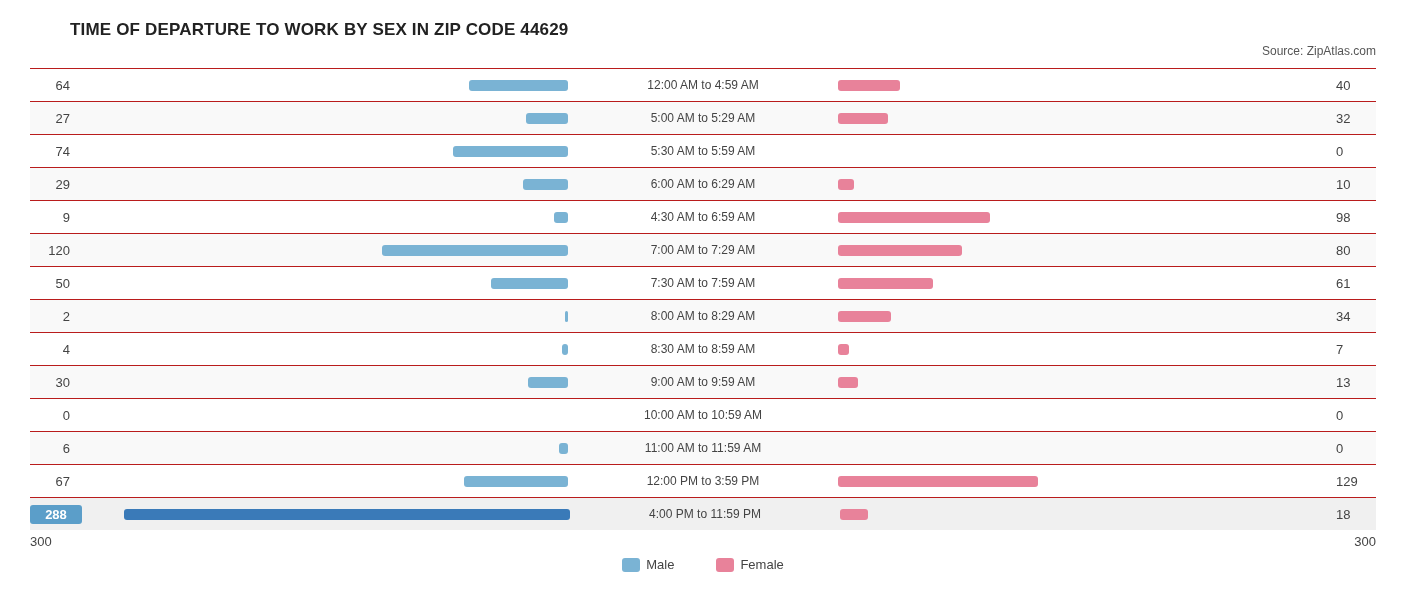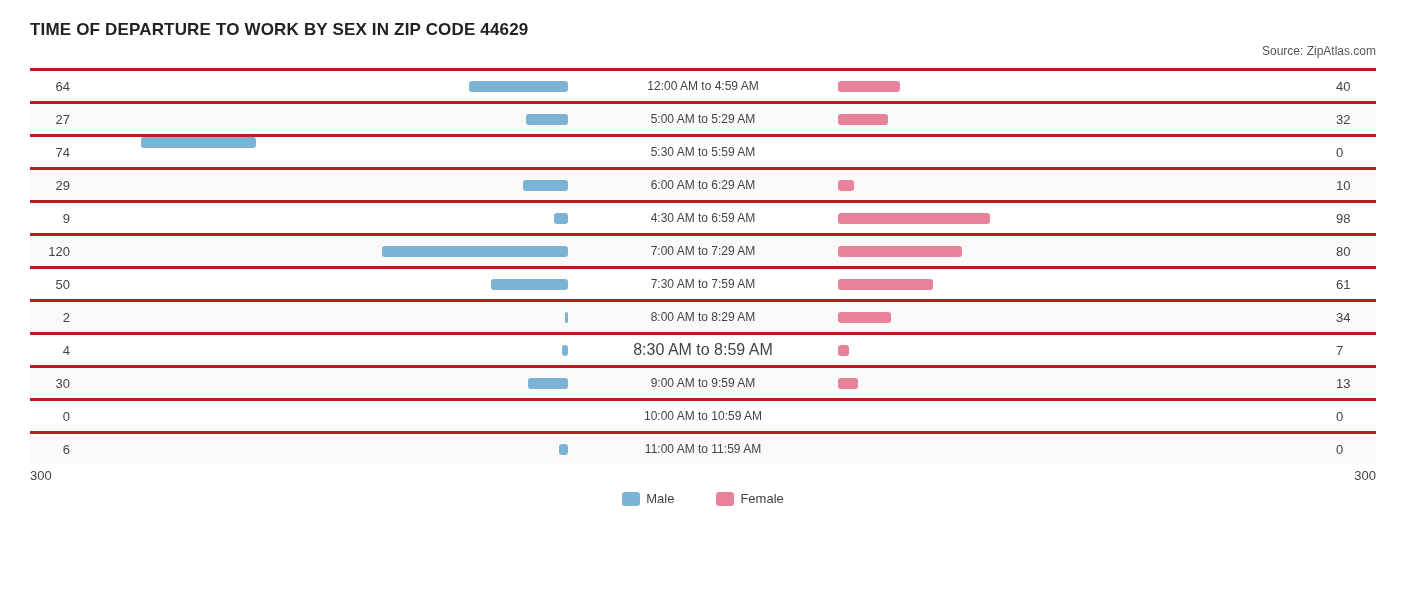--- a/index.html
+++ b/index.html
@@ -9,20 +9,21 @@
       width: 1406px;
       min-height: 594px;
       padding: 20px 30px 30px 30px;
     }
     .chart-title {
       font-size: 17px;
       font-weight: 600;
       color: #222;
       margin-bottom: 4px;
       letter-spacing: 0.01em;
+      margin-left: 40px;
     }
     .source {
       font-size: 12px;
       color: #555;
       text-align: right;
       margin-bottom: 10px;
     }
     .chart-area {
       position: relative;
       width: 100%;
@@ -78,21 +79,21 @@
       transform: translate(-50%, -50%);
       z-index: 5;
       background: transparent;
       text-align: center;
       pointer-events: none;
     }
     .full-row {
       display: flex;
       align-items: center;
       height: 33px;
-      border-top: 3px solid #b91c1c;
+      border-top: 1px solid #b91c1c;
       position: relative;
     }
     
     .legend {
       display: flex;
       justify-content: center;
       gap: 42px;
       margin-top: 8px;
       font-size: 13px;
       color: #444;
@@ -145,21 +146,21 @@
         </div>
         <div style="display: flex; justify-content: flex-start; width: 50%; padding-left: 135px; margin-left: 50%; margin-top: -13px;">
           <div class="bar-female" style="width: 49.6px; height: 11px;"></div>
         </div>
         <div class="center-label" style="position: absolute; left: 50%; top: 50%; transform: translate(-50%, -50%); font-size: 12px; color: rgb(68, 68, 68); white-space: nowrap; z-index: 5;">5:00 AM to 5:29 AM</div>
       </div>
       <div class="right-val">32</div>
     </div>
     <div class="full-row row-bg-white">
       <div class="left-val">74</div>
-      <div class="bars-and-label" style="flex: 1 1 0%; position: relative; display: flex; flex-direction: row; justify-content: center; height: 100%;">
+      <div class="bars-and-label" style="flex: 1 1 0%; position: relative; display: flex; flex-direction: column; justify-content: center; height: 100%;">
         <div style="display: flex; justify-content: flex-end; width: 50%; padding-right: 135px; margin-bottom: 2px;">
           <div class="bar-male" style="width: 114.7px; height: 11px;"></div>
         </div>
         <div style="display: flex; justify-content: flex-start; width: 50%; padding-left: 135px; margin-left: 50%; margin-top: -13px;">
           <div class="bar-female" style="width: 0px; height: 11px;"></div>
         </div>
         <div class="center-label" style="position: absolute; left: 50%; top: 50%; transform: translate(-50%, -50%); font-size: 12px; color: rgb(68, 68, 68); white-space: nowrap; z-index: 5;">5:30 AM to 5:59 AM</div>
       </div>
       <div class="right-val">0</div>
     </div>
@@ -230,21 +231,21 @@
     </div>
     <div class="full-row row-bg-white">
       <div class="left-val">4</div>
       <div class="bars-and-label" style="flex: 1 1 0%; position: relative; display: flex; flex-direction: column; justify-content: center; height: 100%;">
         <div style="display: flex; justify-content: flex-end; width: 50%; padding-right: 135px; margin-bottom: 2px;">
           <div class="bar-male" style="width: 6.2px; height: 11px;"></div>
         </div>
         <div style="display: flex; justify-content: flex-start; width: 50%; padding-left: 135px; margin-left: 50%; margin-top: -13px;">
           <div class="bar-female" style="width: 10.85px; height: 11px;"></div>
         </div>
-        <div class="center-label" style="position: absolute; left: 50%; top: 50%; transform: translate(-50%, -50%); font-size: 16px; color: rgb(68, 68, 68); white-space: nowrap; z-index: 5;">8:30 AM to 8:59 AM</div>
+        <div class="center-label" style="position: absolute; left: 50%; top: 50%; transform: translate(-50%, -50%); font-size: 12px; color: rgb(68, 68, 68); white-space: nowrap; z-index: 5;">8:30 AM to 8:59 AM</div>
       </div>
       <div class="right-val">7</div>
     </div>
     <div class="full-row row-bg-light">
       <div class="left-val">30</div>
       <div class="bars-and-label" style="flex: 1 1 0%; position: relative; display: flex; flex-direction: column; justify-content: center; height: 100%;">
         <div style="display: flex; justify-content: flex-end; width: 50%; padding-right: 135px; margin-bottom: 2px;">
           <div class="bar-male" style="width: 40.3px; height: 11px;"></div>
         </div>
         <div style="display: flex; justify-content: flex-start; width: 50%; padding-left: 135px; margin-left: 50%; margin-top: -13px;">
@@ -272,20 +273,46 @@
       <div class="bars-and-label" style="flex: 1 1 0%; position: relative; display: flex; flex-direction: column; justify-content: center; height: 100%;">
         <div style="display: flex; justify-content: flex-end; width: 50%; padding-right: 135px; margin-bottom: 2px;">
           <div class="bar-male" style="width: 9.3px; height: 11px;"></div>
         </div>
         <div style="display: flex; justify-content: flex-start; width: 50%; padding-left: 135px; margin-left: 50%; margin-top: -13px;">
           <div class="bar-female" style="width: 0px; height: 11px;"></div>
         </div>
         <div class="center-label" style="position: absolute; left: 50%; top: 50%; transform: translate(-50%, -50%); font-size: 12px; color: rgb(68, 68, 68); white-space: nowrap; z-index: 5;">11:00 AM to 11:59 AM</div>
       </div>
       <div class="right-val">0</div>
+    </div>
+    <div class="full-row row-bg-white">
+      <div class="left-val">67</div>
+      <div class="bars-and-label" style="flex: 1 1 0%; position: relative; display: flex; flex-direction: column; justify-content: center; height: 100%;">
+        <div style="display: flex; justify-content: flex-end; width: 50%; padding-right: 135px; margin-bottom: 2px;">
+          <div class="bar-male" style="width: 103.85px; height: 11px;"></div>
+        </div>
+        <div style="display: flex; justify-content: flex-start; width: 50%; padding-left: 135px; margin-left: 50%; margin-top: -13px;">
+          <div class="bar-female" style="width: 199.95px; height: 11px;"></div>
+        </div>
+        <div class="center-label" style="position: absolute; left: 50%; top: 50%; transform: translate(-50%, -50%); font-size: 12px; color: rgb(68, 68, 68); white-space: nowrap; z-index: 5;">12:00 PM to 3:59 PM</div>
+      </div>
+      <div class="right-val">129</div>
+    </div>
+    <div class="full-row row-bg-light" style="background: rgb(240, 240, 240);">
+      <div class="left-val" style="background: rgb(91, 158, 201); color: white; font-weight: bold; border-radius: 3px; padding: 2px 6px; text-align: center; width: 52px;">288</div>
+      <div class="bars-and-label" style="flex: 1 1 0%; position: relative; display: flex; flex-direction: column; justify-content: center; height: 100%;">
+        <div style="display: flex; justify-content: flex-end; width: 50%; padding-right: 135px; margin-bottom: 2px;">
+          <div class="bar-male" style="width: 446.4px; height: 11px; background: rgb(58, 122, 184);"></div>
+        </div>
+        <div style="display: flex; justify-content: flex-start; width: 50%; padding-left: 135px; margin-left: 50%; margin-top: -13px;">
+          <div class="bar-female" style="width: 27.9px; height: 11px;"></div>
+        </div>
+        <div class="center-label" style="position: absolute; left: 50%; top: 50%; transform: translate(-50%, -50%); font-size: 12px; color: rgb(68, 68, 68); white-space: nowrap; z-index: 5;">4:00 PM to 11:59 PM</div>
+      </div>
+      <div class="right-val">18</div>
     </div>
   </div>
 
 <div class="axis-labels">
   <span>300</span>
   <span>300</span>
 </div>
 
 <div class="legend">
   <div class="legend-item">

